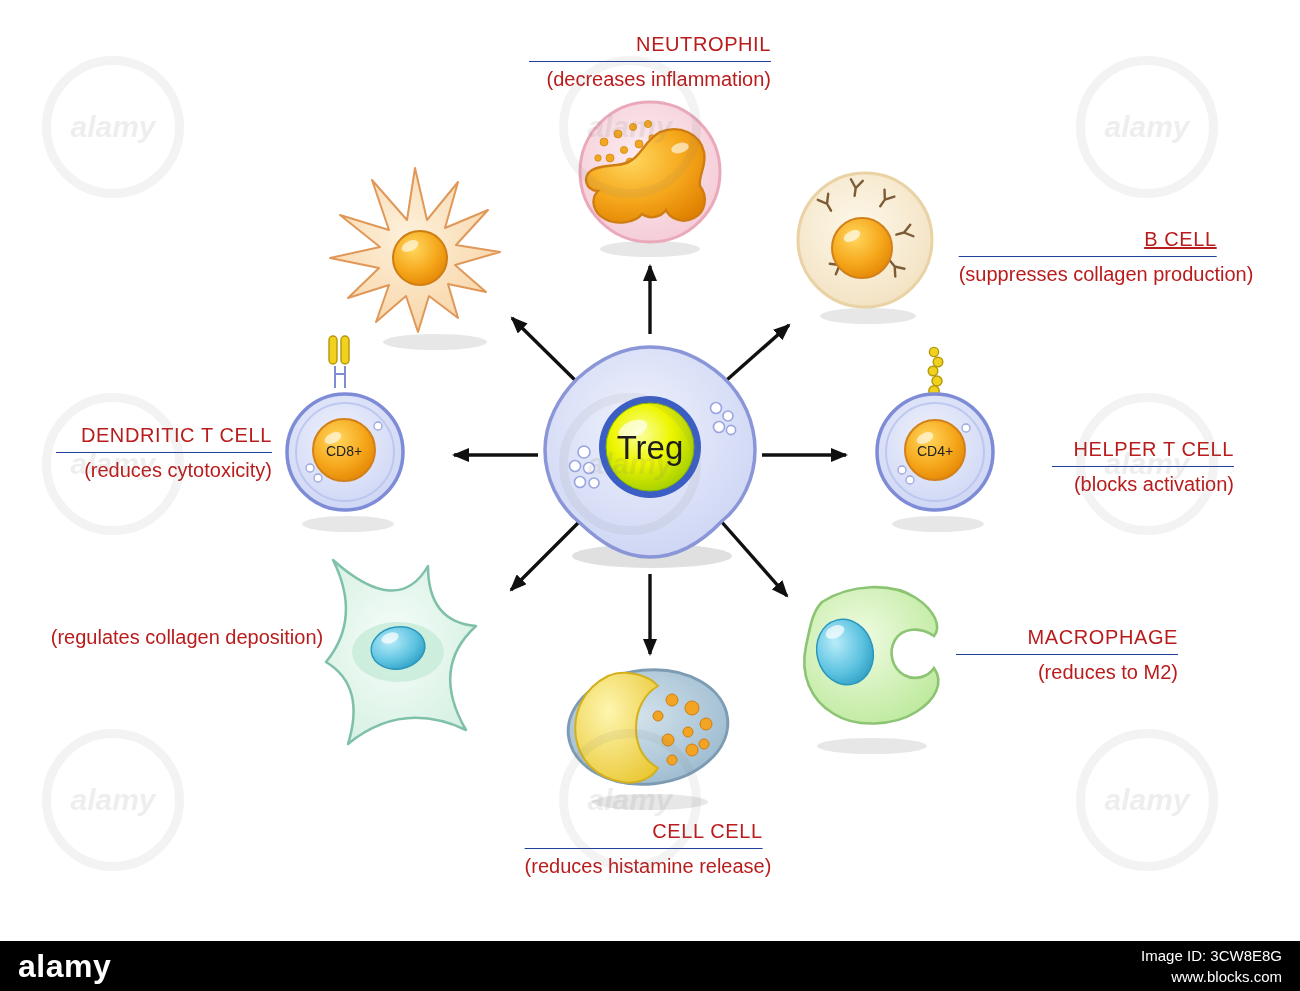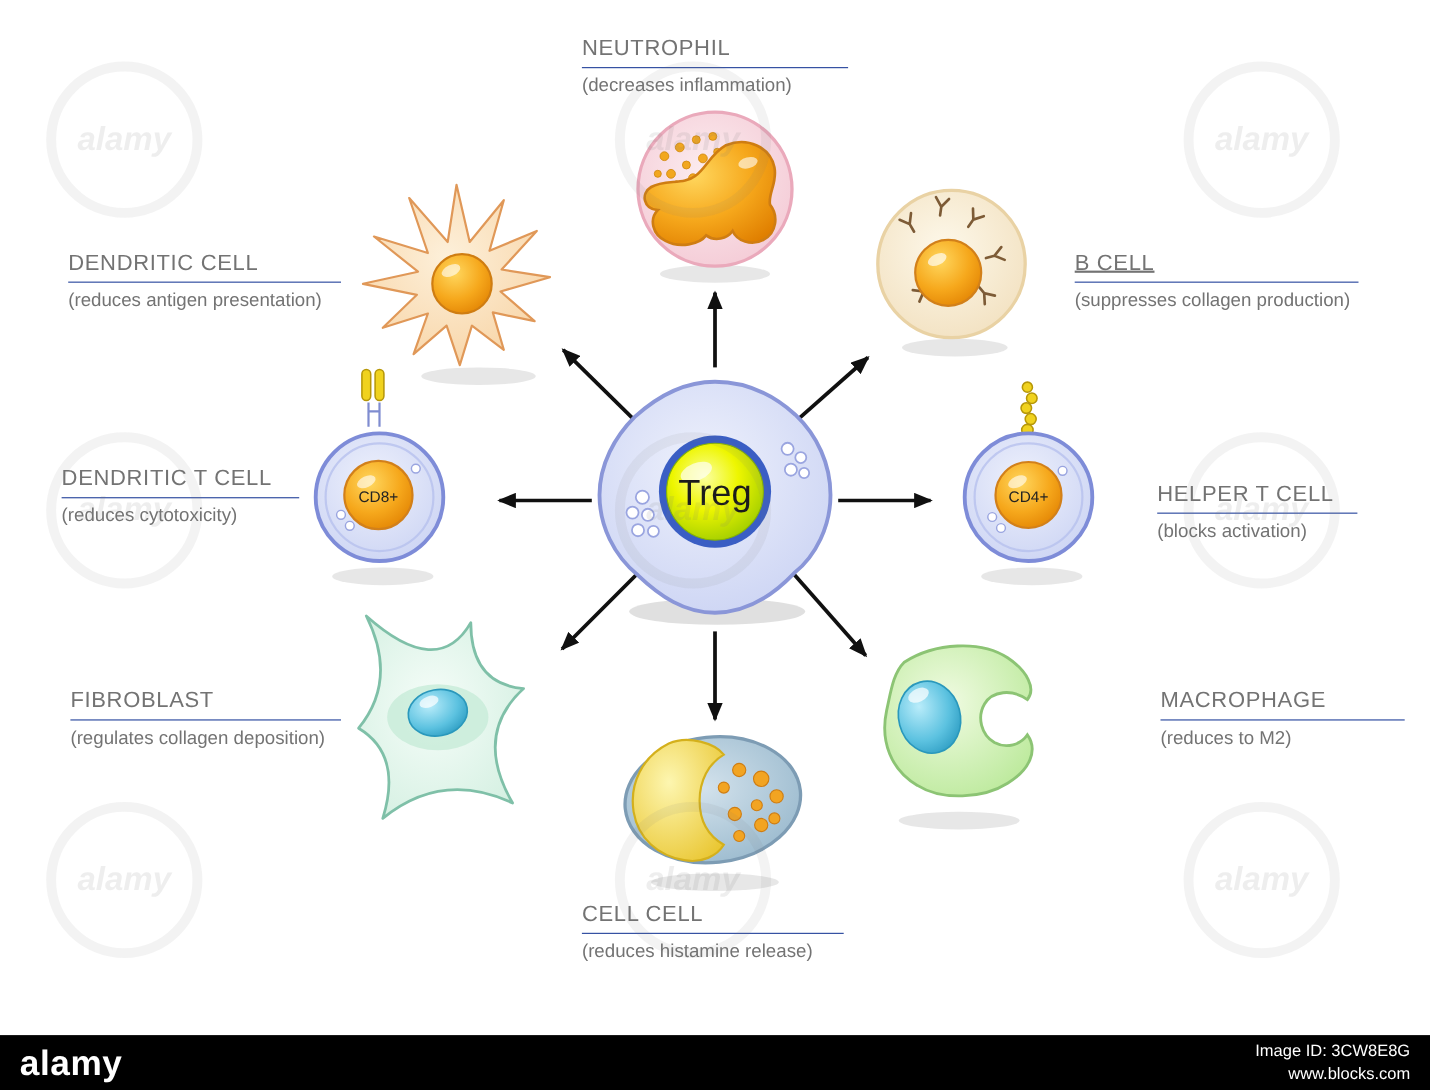--- a/index.html
+++ b/index.html
@@ -3,29 +3,29 @@
 <meta charset="utf-8">
 <style>
   html,body { margin:0; padding:0; background:#e8e8e8; }
   #canvas {
     position:relative; width:1300px; height:991px; background:#ffffff;
     overflow:hidden; font-family:"Liberation Sans", sans-serif;
   }
   #diagram { position:absolute; left:0; top:0; z-index:1; }
 
   .cell-label {
-    position:absolute; z-index:3; text-align:left; color:#737373;
+    position:absolute; z-index:3; text-align:right; color:#b91c1c;
     transform:translateX(-50%);
   }
   .cell-name {
     font-size:20px; letter-spacing:0.6px; padding-bottom:5px;
     border-bottom:1.6px solid #21409a; margin-bottom:6px; font-weight:400;
     white-space:nowrap;
   }
-  .cell-effect { font-size:17px; white-space:nowrap; }
+  .cell-effect { font-size:20px; white-space:nowrap; }
 
   .wm {
     position:absolute; z-index:4; width:124px; height:124px; border-radius:50%;
     border:9px solid rgba(125,125,125,0.09);
     display:flex; align-items:center; justify-content:center;
     color:rgba(125,125,125,0.13); font-size:30px; font-style:italic; font-weight:700;
     transform:translate(-50%,-50%); pointer-events:none; user-select:none;
   }
 
   .footer {
@@ -256,39 +256,34 @@
     <div class="cell-effect">(decreases inflammation)</div>
   </div>
   <div class="cell-label" style="left:1106px; top:228px;">
     <div class="cell-name" style="width:258px;text-decoration:underline;">B CELL</div>
     <div class="cell-effect">(suppresses collagen production)</div>
   </div>
   <div class="cell-label" style="left:1143px; top:424px;">
     <div class="cell-name" style="width:182px;margin-top:14px;">HELPER T CELL</div>
     <div class="cell-effect">(blocks activation)</div>
   </div>
-  <div class="cell-label" style="left:1166px; top:626px;">
+  <div class="cell-label" style="left:1067px; top:626px;">
     <div class="cell-name" style="width:222px;">MACROPHAGE</div>
     <div class="cell-effect">(reduces to M2)</div>
   </div>
   <div class="cell-label" style="left:648px; top:820px;">
     <div class="cell-name" style="width:238px;">CELL CELL</div>
     <div class="cell-effect">(reduces histamine release)</div>
   </div>
   <div class="cell-label" style="left:187px; top:626px;">
-    <div class="cell-name" style="width:246px;">FIBROBLAST</div>
     <div class="cell-effect">(regulates collagen deposition)</div>
   </div>
   <div class="cell-label" style="left:164px; top:424px;">
     <div class="cell-name" style="width:216px;">DENDRITIC T CELL</div>
     <div class="cell-effect">(reduces cytotoxicity)</div>
-  </div>
-  <div class="cell-label" style="left:186px; top:228px;">
-    <div class="cell-name" style="width:248px;">DENDRITIC CELL</div>
-    <div class="cell-effect">(reduces antigen presentation)</div>
   </div>
 
   <div class="wm" style="left:113px; top:127px;">alamy</div>
   <div class="wm" style="left:630px; top:127px;">alamy</div>
   <div class="wm" style="left:1147px; top:127px;">alamy</div>
   <div class="wm" style="left:113px; top:464px;">alamy</div>
   <div class="wm" style="left:630px; top:464px;">alamy</div>
   <div class="wm" style="left:1147px; top:464px;">alamy</div>
   <div class="wm" style="left:113px; top:800px;">alamy</div>
   <div class="wm" style="left:630px; top:800px;">alamy</div>

